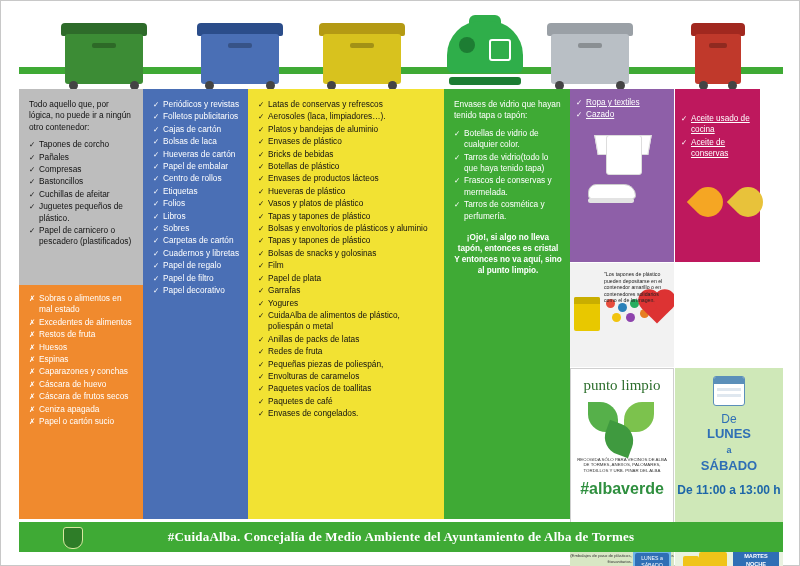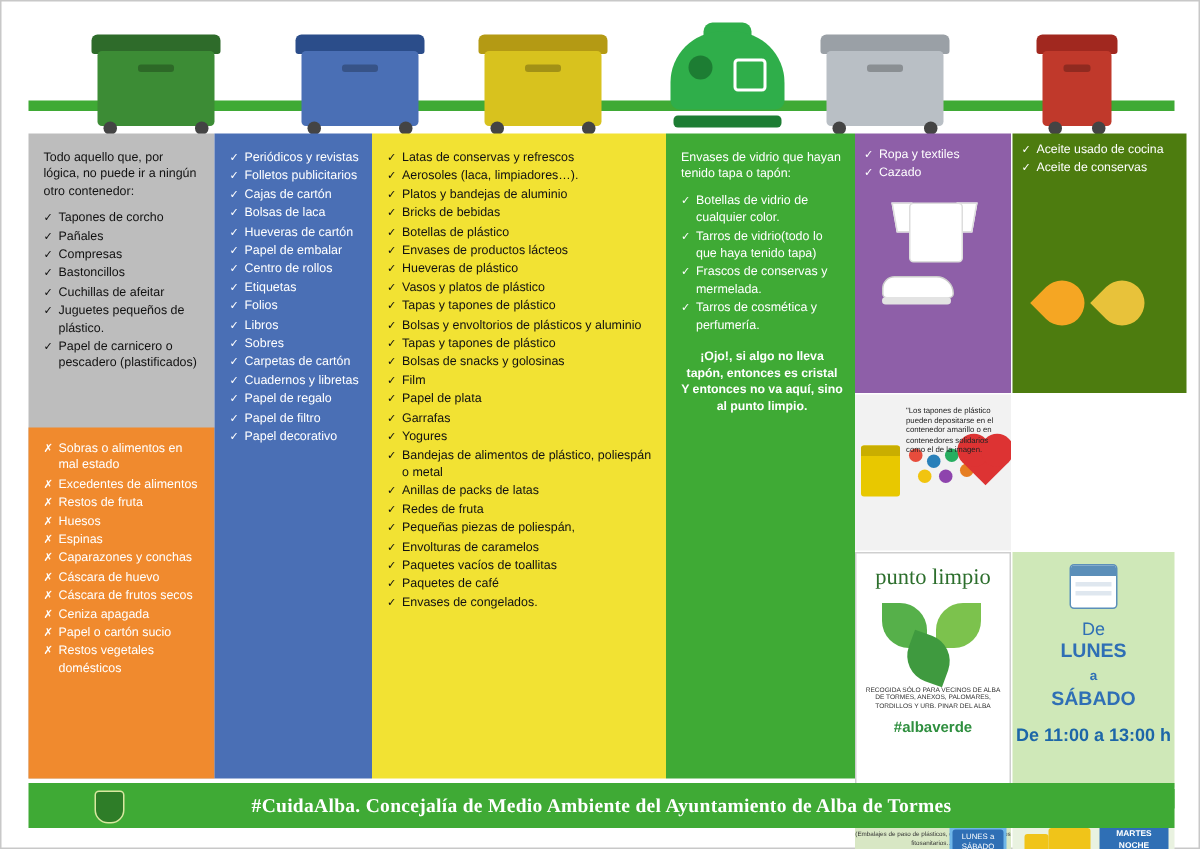--- a/index.html
+++ b/index.html
@@ -77,22 +77,22 @@
   .c3{left:229px;width:196px;background:#f2e233;}
   
   .c4{left:425px;width:126px;background:#3faa35;color:#fff;}
   .c4 ul.list li{color:#fff;}
   .warn{font-size:8.2px;line-height:11px;margin-top:10px;color:#fff;font-weight:bold;text-align:center;}
 
   
   .right{position:absolute;left:551px;top:0;width:213px;bottom:0;}
   .rbox{position:absolute;box-sizing:border-box;}
   .r-purple{left:0;top:0;width:104px;height:173px;background:#8e5fa8;color:#fff;padding:8px 6px;}
-  .r-orange{left:105px;top:0;width:116px;height:173px;background:#4d7c0f;color:#fff;padding:5px 6px;}
-  .rbox ul.list li{font-size:8.2px;}
+  .r-orange{left:105px;top:0;width:85px;height:173px;background:#be185d;color:#fff;padding:24px 6px;}
+  .rbox ul.list li{font-size:8.2px;text-decoration:underline;}
   .r-purple ul.list li,.r-orange ul.list li{color:#fff;}
 
   .shirt{position:absolute;left:26px;top:40px;width:54px;height:44px;}
   .shirt .torso{position:absolute;left:10px;top:6px;width:34px;height:38px;background:#fff;border:1px solid #ddd;border-radius:3px;}
   .shirt .sl{position:absolute;top:6px;width:12px;height:18px;background:#fff;border:1px solid #ddd;}
   .shirt .sl.l{left:0;transform:skewX(10deg);} .shirt .sl.r{right:0;transform:skewX(-10deg);}
   .shoe{position:absolute;left:18px;top:92px;width:48px;height:22px;}
   .shoe .body{position:absolute;left:0;bottom:4px;width:46px;height:13px;background:#fff;border:1px solid #ccc;border-radius:10px 14px 4px 4px;}
   .shoe .sole{position:absolute;left:0;bottom:0;width:46px;height:5px;background:#e3e3e3;border-radius:3px;}
 
@@ -113,21 +113,21 @@
   .r-photo .heart:before{top:-11px;left:0;} .r-photo .heart:after{top:0;left:11px;}
 
   .r-pl{left:0;top:279px;width:104px;height:157px;background:#fff;border:1px solid #cfcfcf;}
   .pl-title{font-size:15px;text-align:center;color:#2c6e2c;margin-top:8px;font-family:"Liberation Serif",serif;}
   .pl-logo{position:relative;width:76px;height:56px;margin:4px auto 0 auto;}
   .pl-logo .leaf{position:absolute;width:30px;height:30px;background:#56b04a;border-radius:0 60% 0 60%;}
   .pl-logo .leaf.a{left:4px;top:4px;transform:rotate(0deg);}
   .pl-logo .leaf.b{left:40px;top:4px;background:#7cc24d;transform:rotate(90deg);}
   .pl-logo .leaf.c{left:20px;top:26px;background:#3f9a3f;transform:rotate(200deg);}
   .pl-sub{font-size:4.4px;line-height:5.4px;text-align:center;color:#333;margin:3px 6px 0 6px;}
-  .pl-tag{font-size:10px;color:#2f8f3f;text-align:center;margin-top:7px;font-weight:bold;}
+  .pl-tag{font-size:16px;color:#2f8f3f;text-align:center;margin-top:7px;font-weight:bold;}
 
   .r-hours{left:105px;top:279px;width:108px;height:157px;background:#cfe8b8;text-align:center;box-sizing:border-box;padding-top:8px;}
   .cal{width:30px;height:28px;margin:0 auto;background:#fff;border:1px solid #5b8fb9;border-radius:3px;position:relative;}
   .cal .bar{position:absolute;left:0;top:0;right:0;height:7px;background:#5b8fb9;border-radius:2px 2px 0 0;}
   .cal .g{position:absolute;left:3px;top:11px;right:3px;height:3px;background:#dfe7ef;}
   .cal .g2{position:absolute;left:3px;top:17px;right:3px;height:3px;background:#dfe7ef;}
   .h-de{font-size:12px;color:#2f6fb5;margin-top:6px;}
   .h-days{font-size:13px;color:#2f6fb5;font-weight:bold;line-height:15px;}
   .h-days em{font-style:normal;font-size:9px;}
   .h-time{font-size:12px;color:#1d66a8;font-weight:bold;margin-top:10px;line-height:15px;}
@@ -231,21 +231,20 @@
         <li>Sobras o alimentos en mal estado</li>
         <li>Excedentes de alimentos</li>
         <li>Restos de fruta</li>
         <li>Huesos</li>
         <li>Espinas</li>
         <li>Caparazones y conchas</li>
         <li>Cáscara de huevo</li>
         <li>Cáscara de frutos secos</li>
         <li>Ceniza apagada</li>
         <li>Papel o cartón sucio</li>
-        <li>Restos vegetales domésticos</li>
       </ul>
     </div>
 
     <div class="col c2">
       <ul class="list">
         <li>Periódicos y revistas</li>
         <li>Folletos publicitarios</li>
         <li>Cajas de cartón</li>
         <li>Bolsas de laca</li>
         <li>Hueveras de cartón</li>
@@ -261,34 +260,35 @@
         <li>Papel de filtro</li>
         <li>Papel decorativo</li>
       </ul>
     </div>
 
     <div class="col c3">
       <ul class="list">
         <li>Latas de conservas y refrescos</li>
         <li>Aerosoles (laca, limpiadores…).</li>
         <li>Platos y bandejas de aluminio</li>
+        <li>Envases de plástico</li>
         <li>Bricks de bebidas</li>
         <li>Botellas de plástico</li>
         <li>Envases de productos lácteos</li>
         <li>Hueveras de plástico</li>
         <li>Vasos y platos de plástico</li>
         <li>Tapas y tapones de plástico</li>
         <li>Bolsas y envoltorios de plásticos y aluminio</li>
         <li>Tapas y tapones de plástico</li>
         <li>Bolsas de snacks y golosinas</li>
         <li>Film</li>
         <li>Papel de plata</li>
         <li>Garrafas</li>
         <li>Yogures</li>
-        <li>Bandejas de alimentos de plástico, poliespán o metal</li>
+        <li>CuidaAlba de alimentos de plástico, poliespán o metal</li>
         <li>Anillas de packs de latas</li>
         <li>Redes de fruta</li>
         <li>Pequeñas piezas de poliespán,</li>
         <li>Envolturas de caramelos</li>
         <li>Paquetes vacíos de toallitas</li>
         <li>Paquetes de café</li>
         <li>Envases de congelados.</li>
       </ul>
     </div>
 

